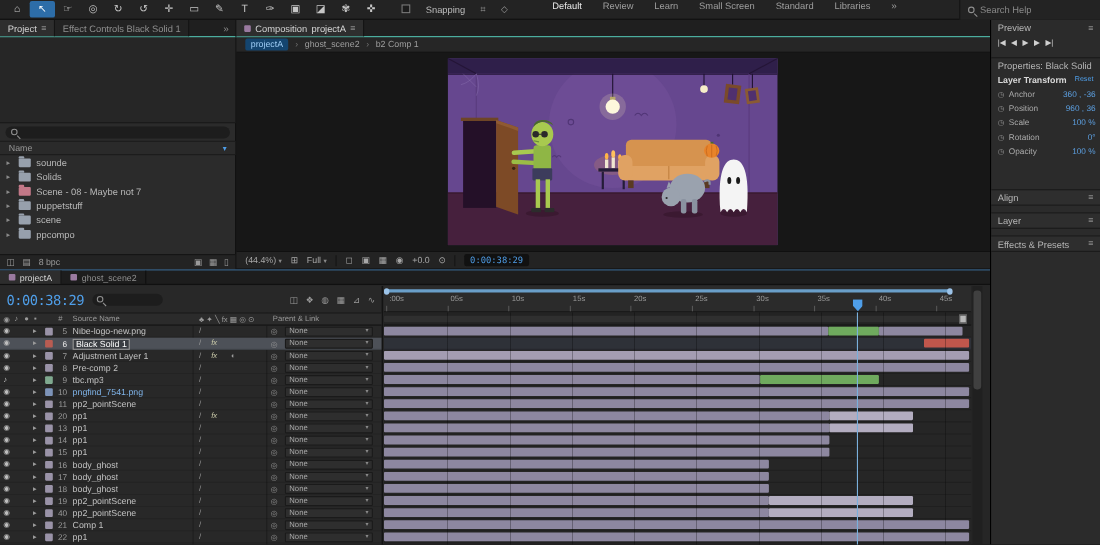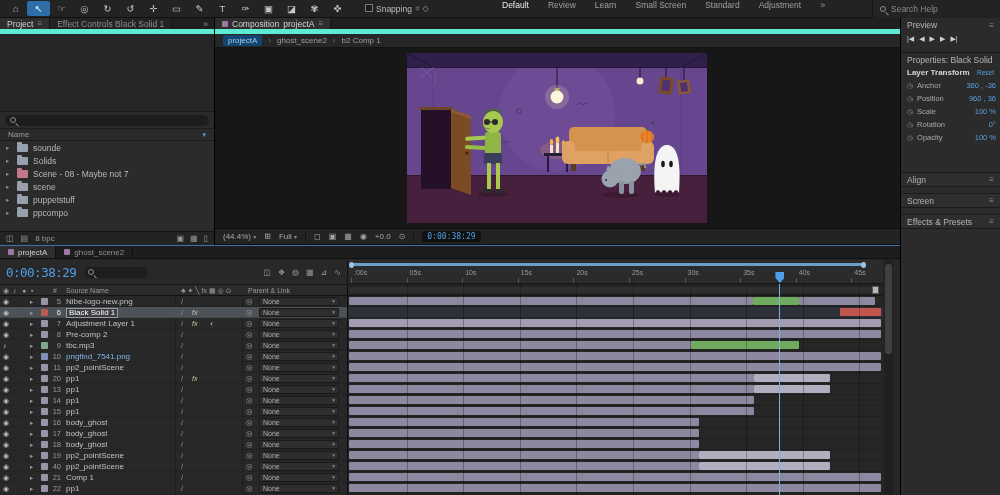--- a/index.html
+++ b/index.html
@@ -3,32 +3,32 @@
 <meta charset="utf-8">
 <style>
 *{margin:0;padding:0;box-sizing:border-box}
 html,body{width:1000px;height:495px;overflow:hidden}
 body{position:relative;background:#1e1e1e;font-family:"Liberation Sans",sans-serif;color:#b8b8b8}
 
 
 #topbar{position:absolute;left:0;top:0;width:1000px;height:18px;background:#232323;border-bottom:1px solid #101010;display:flex;align-items:center;padding:0 4px;z-index:10}
 .tool{width:23px;height:15px;line-height:15px;text-align:center;font-size:9.5px;color:#c6c6c6;flex:none}
 .tool.active{background:#2d6da8;color:#fff;border-radius:2px}
-#snapping{display:flex;align-items:flex-start;margin-left:16px;gap:3px;font-size:8.5px;color:#bdbdbd}
+#snapping{display:flex;align-items:flex-start;margin-left:16px;gap:14px;font-size:8.5px;color:#bdbdbd}
 .checkbox{width:8px;height:8px;border:1px solid #7a7a7a;background:#1c1c1c;flex:none}
 .snap-ic{font-size:8px;color:#9a9a9a}
 #workspaces{position:absolute;left:502px;top:0;height:29px;display:flex;align-items:flex-start;gap:19px;font-size:8.5px;color:#9f9f9f;white-space:nowrap}
 #workspaces .ws.active{color:#e9e9e9}
 #ws-overflow{color:#9f9f9f;font-size:9px}
 #help-search{position:absolute;right:0;top:0;width:128px;height:18px;border-left:1px solid #141414;display:flex;align-items:center;gap:5px;padding:0 7px;font-size:8.5px;color:#8a8a8a;background:#232323}
 .mag{display:inline-block;width:6px;height:6px;border:1px solid #8f8f8f;border-radius:50%;position:relative;flex:none}
 .mag::after{content:"";position:absolute;left:4.5px;top:4.5px;width:4px;height:1px;background:#8f8f8f;transform:rotate(45deg);transform-origin:0 0}
 
 
-.ptab-row{height:16px;background:#1f1f1f;display:flex;align-items:stretch;border-bottom:5px solid #5eead4}
+.ptab-row{height:16px;background:#1f1f1f;display:flex;align-items:stretch;border-bottom:1px solid #5eead4}
 .ptab{display:flex;align-items:center;gap:4px;padding:0 7px;font-size:8.5px;color:#8f8f8f;background:#232323;border-right:1px solid #141414;white-space:nowrap;overflow:hidden}
 .ptab.active{background:#2e2e2e;color:#d2d2d2}
 .menu-glyph{color:#8a8a8a;font-size:8px}
 .ptab-overflow{margin-left:auto;padding:0 6px;display:flex;align-items:center;font-size:9px;color:#8f8f8f}
 
 
 #project-panel{position:absolute;left:0;top:18px;width:215px;height:227px;background:#2b2b2b;border-right:1px solid #000}
 #proj-preview{height:78px;background:#262626;border-bottom:1px solid #1a1a1a}
 #proj-search-row{height:16px;display:flex;align-items:center;padding:0 5px}
 #proj-search{flex:1;height:11px;background:#1d1d1d;border-radius:6px;display:flex;align-items:center;padding:0 5px;gap:4px}
@@ -171,21 +171,21 @@
       <span class="ws active">Default</span>
 
       <span class="ws">Review</span>
 
       <span class="ws">Learn</span>
 
       <span class="ws">Small Screen</span>
 
       <span class="ws">Standard</span>
 
-      <span class="ws">Adjustment</span>
+      <span class="ws">Libraries</span>
 
     <span id="ws-overflow">»</span>
   </div>
   <div id="help-search">
     <span class="mag"></span>
     <span>Search Help</span>
   </div>
 </div>
 
 <div id="project-panel">
@@ -225,27 +225,27 @@
 
       <div class="pitem">
         <span class="exp">▸</span>
         <span class="pitem-icon comp"></span>
         <span>Scene - 08 - Maybe not 7</span>
       </div>
 
       <div class="pitem">
         <span class="exp">▸</span>
         <span class="pitem-icon"></span>
-        <span>scene</span>
+        <span>puppetstuff</span>
       </div>
 
       <div class="pitem">
         <span class="exp">▸</span>
         <span class="pitem-icon"></span>
-        <span>puppetstuff</span>
+        <span>scene</span>
       </div>
 
 
       <div class="pitem">
         <span class="exp">▸</span>
         <span class="pitem-icon"></span>
         <span>ppcompo</span>
       </div>
 
   </div>
@@ -466,21 +466,21 @@
         <span>Opacity</span>
         <span class="val">100 %</span>
       </div>
 
   </div>
   <div class="cpanel" style="margin-top:28px">
     <span>Align</span>
     <span class="menu-glyph" style="margin-left:auto">≡</span>
   </div>
   <div class="cpanel">
-    <span>Screen</span>
+    <span>Layer</span>
     <span class="menu-glyph" style="margin-left:auto">≡</span>
   </div>
   <div class="cpanel">
     <span>Effects &amp; Presets</span>
     <span class="menu-glyph" style="margin-left:auto">≡</span>
   </div>
 </div>
 
 <div id="timeline">
   <div id="tl-tabs">

